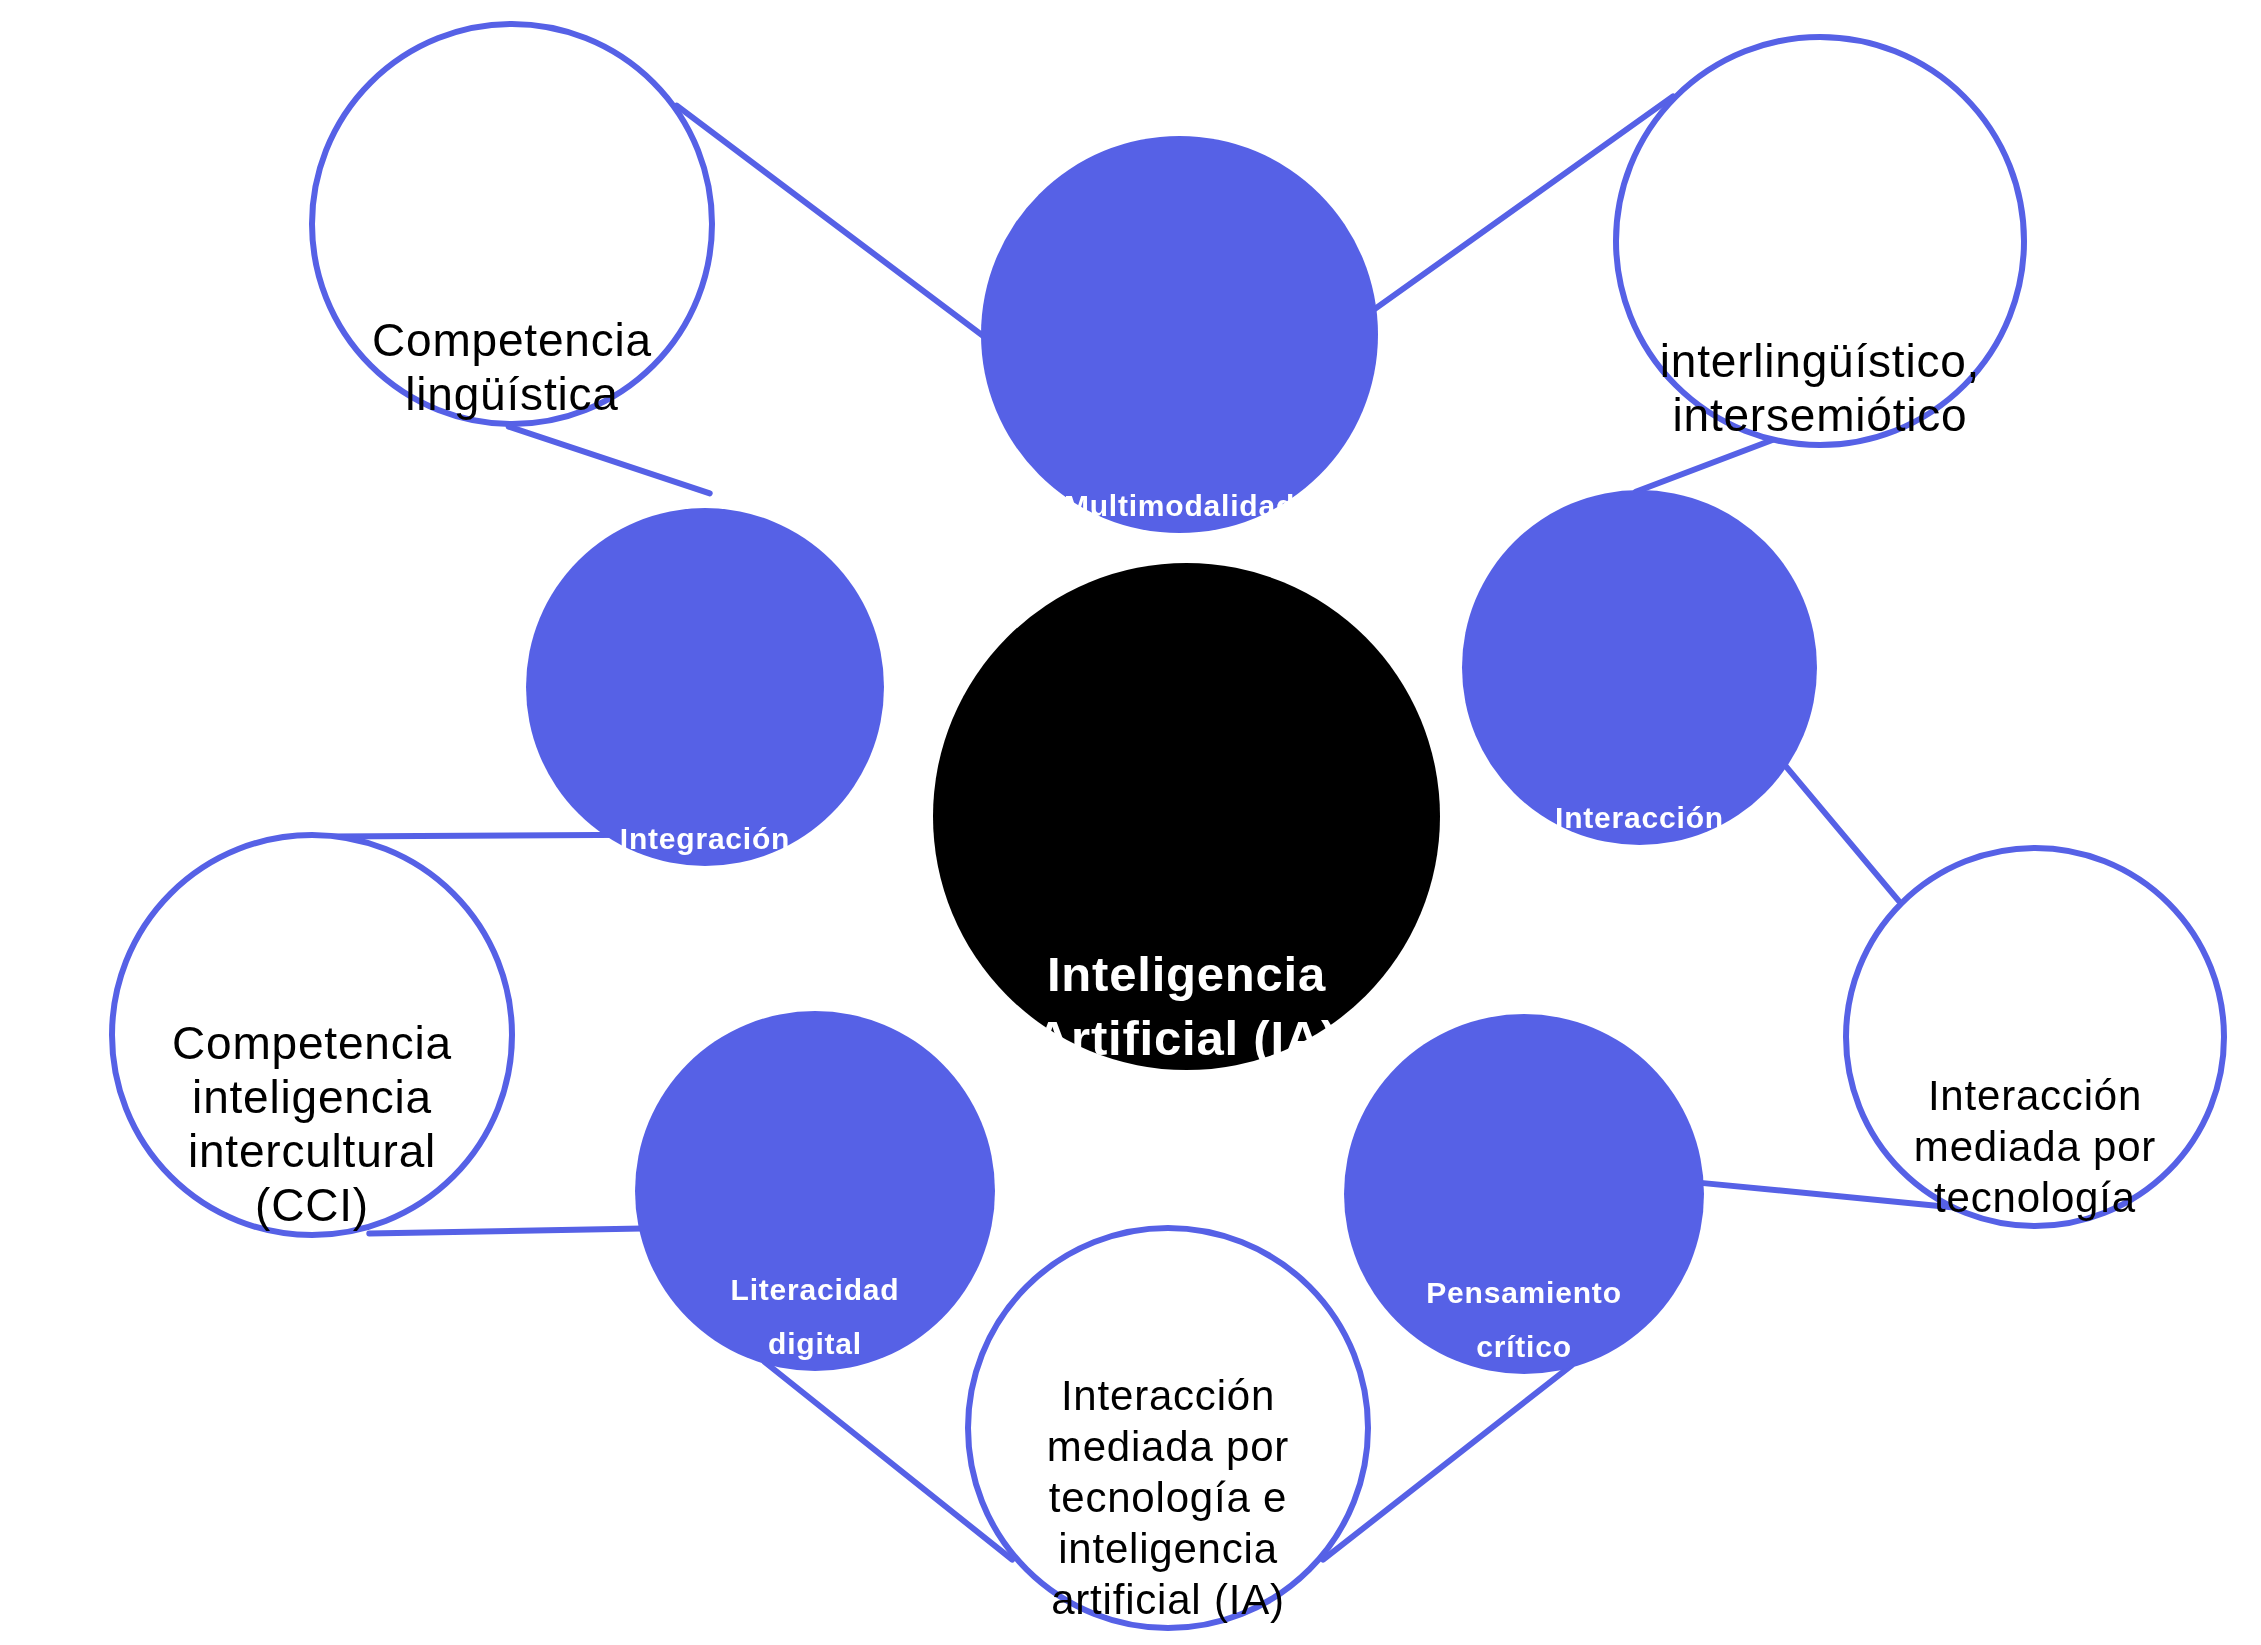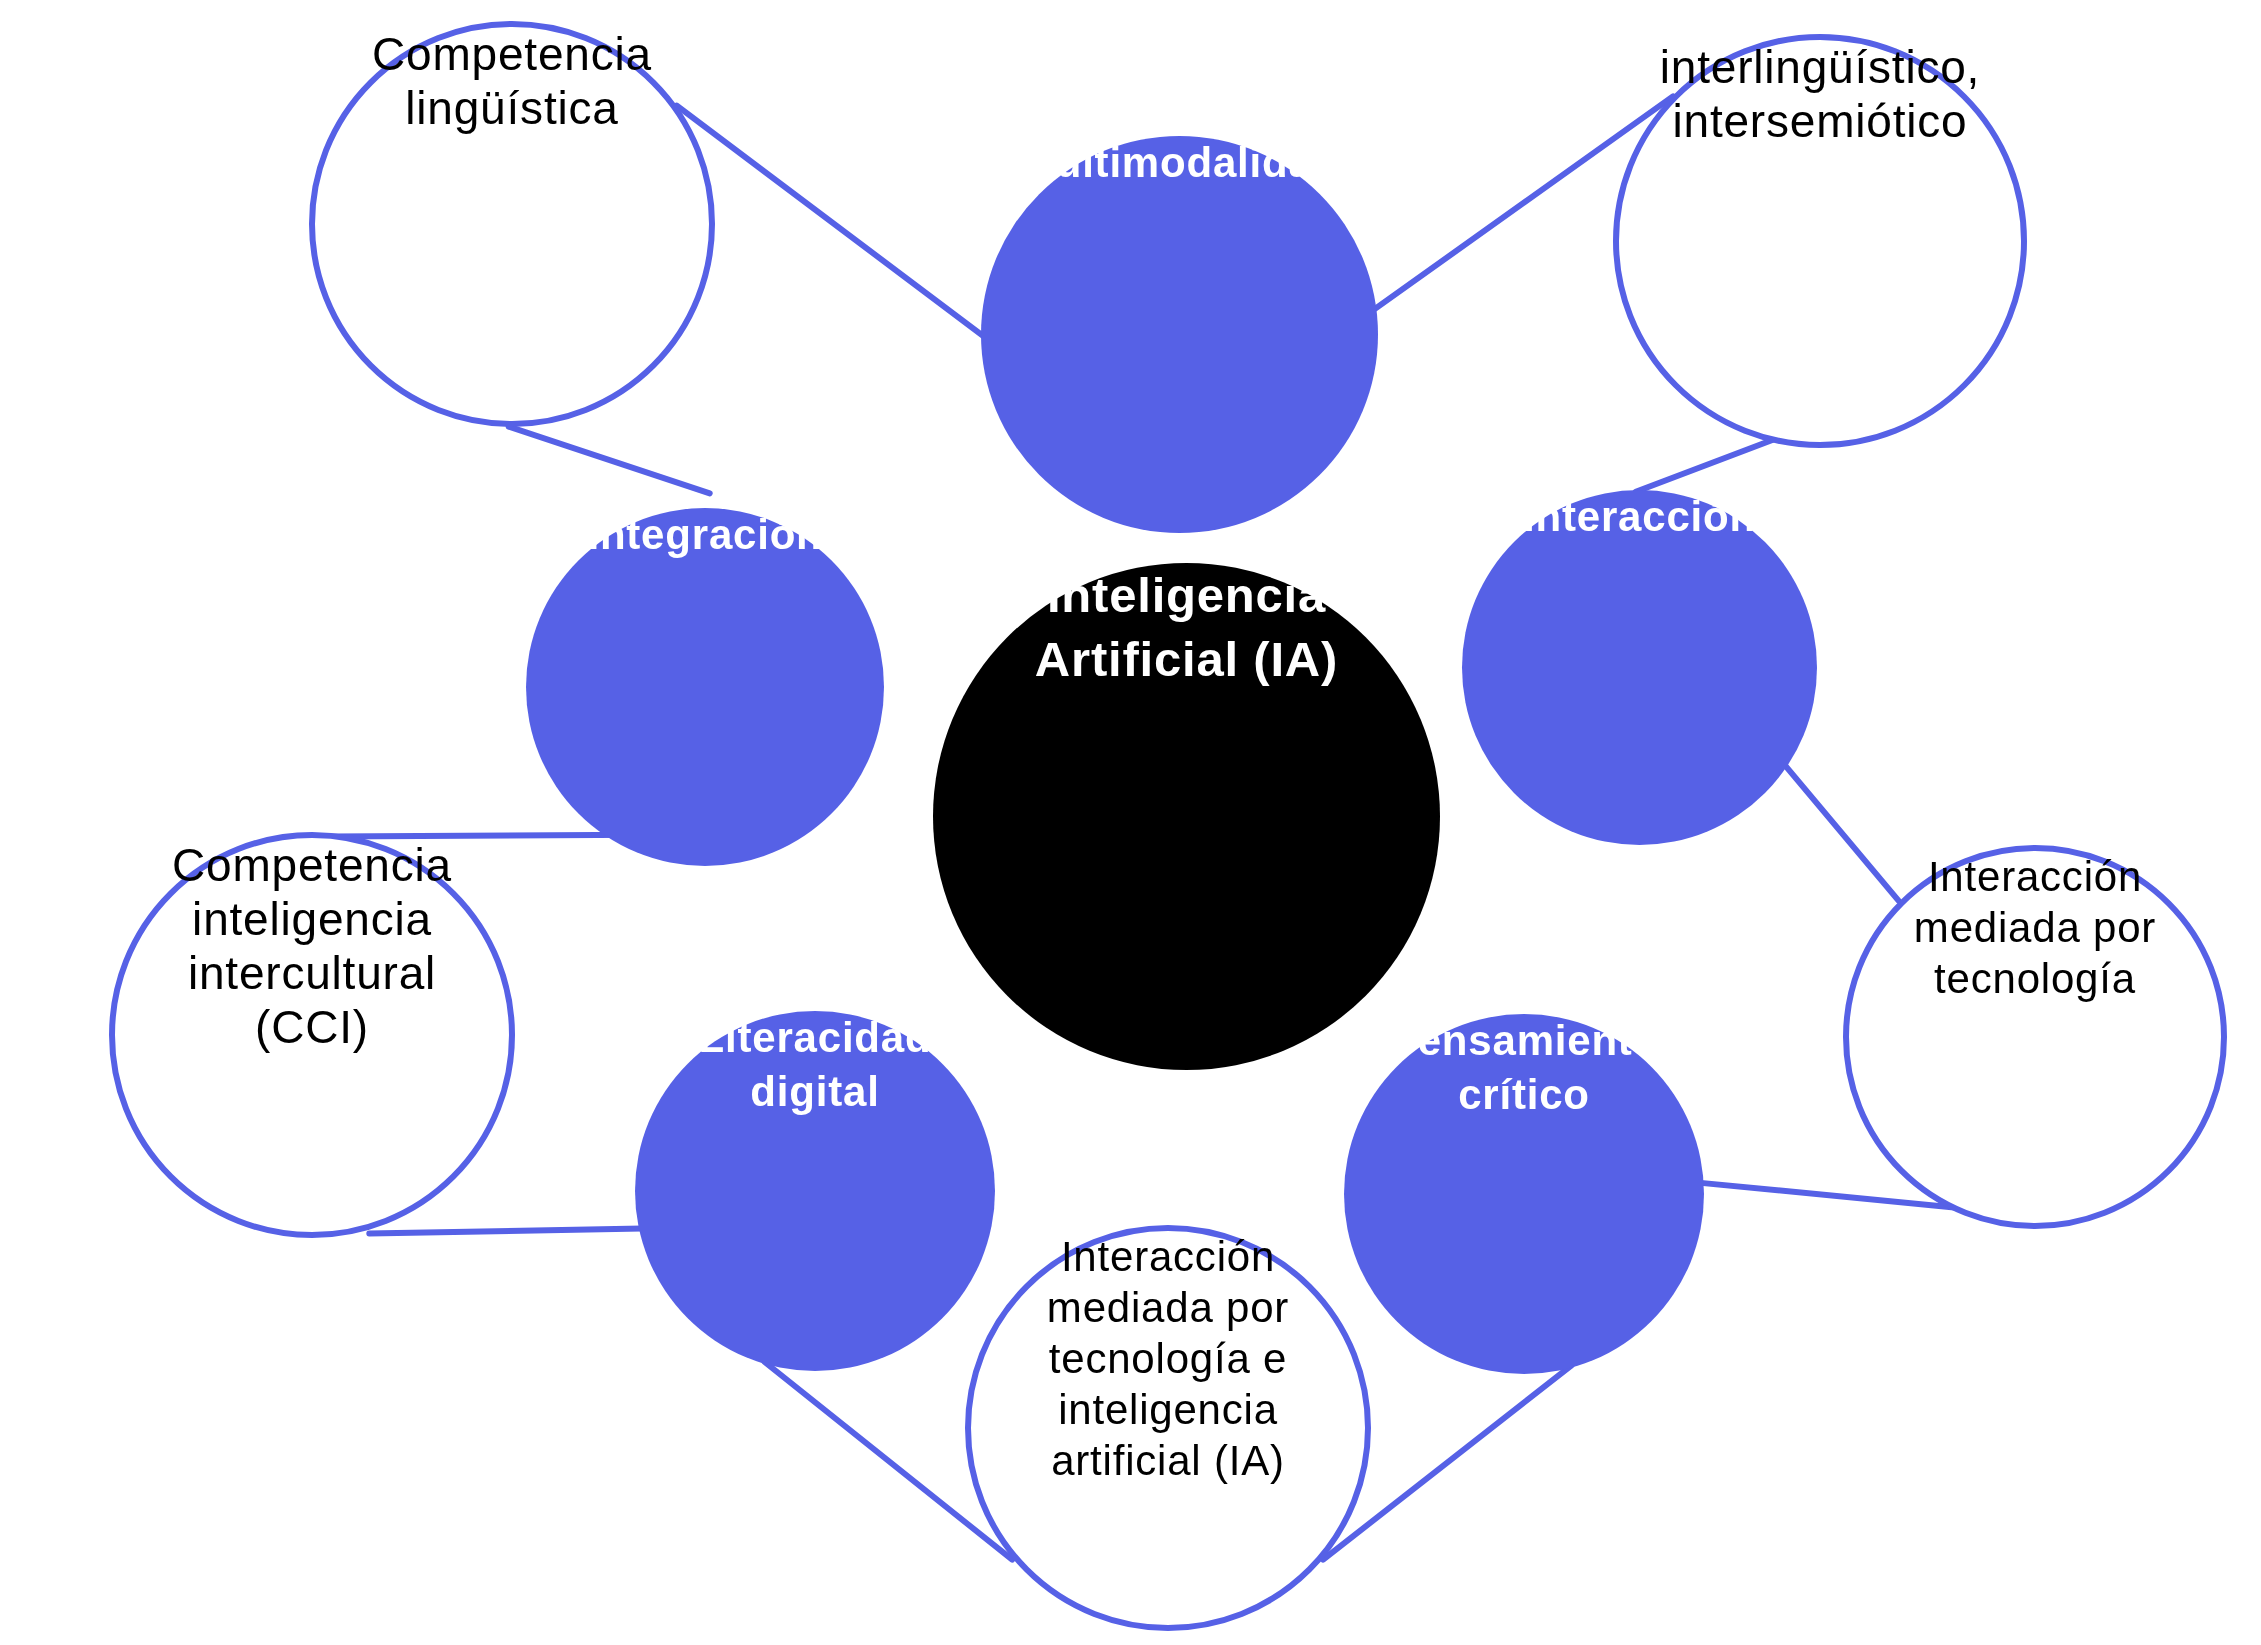--- a/index.html
+++ b/index.html
@@ -17,30 +17,30 @@
     width: 2261px; height: 1645px;
     z-index: 0;
   }
   .circle {
     position: absolute;
     border-radius: 50%;
     box-sizing: border-box;
     display: flex;
     flex-direction: column;
     align-items: center;
-    justify-content: flex-start;
+    justify-content: flex-end;
     text-align: center;
     z-index: 1;
   }
   .circle .lbl { width: 100%; }
   .node-blue {
     background: #5661E6;
     color: #ffffff;
     font-weight: bold;
-    font-size: 42px;
+    font-size: 30px;
     line-height: 54px;
     letter-spacing: 0.8px;
   }
   .node-white {
     background: #ffffff;
     border: 6.8px solid #5661E6;
     color: #000000;
     font-weight: normal;
     font-size: 46px;
     line-height: 54px;

